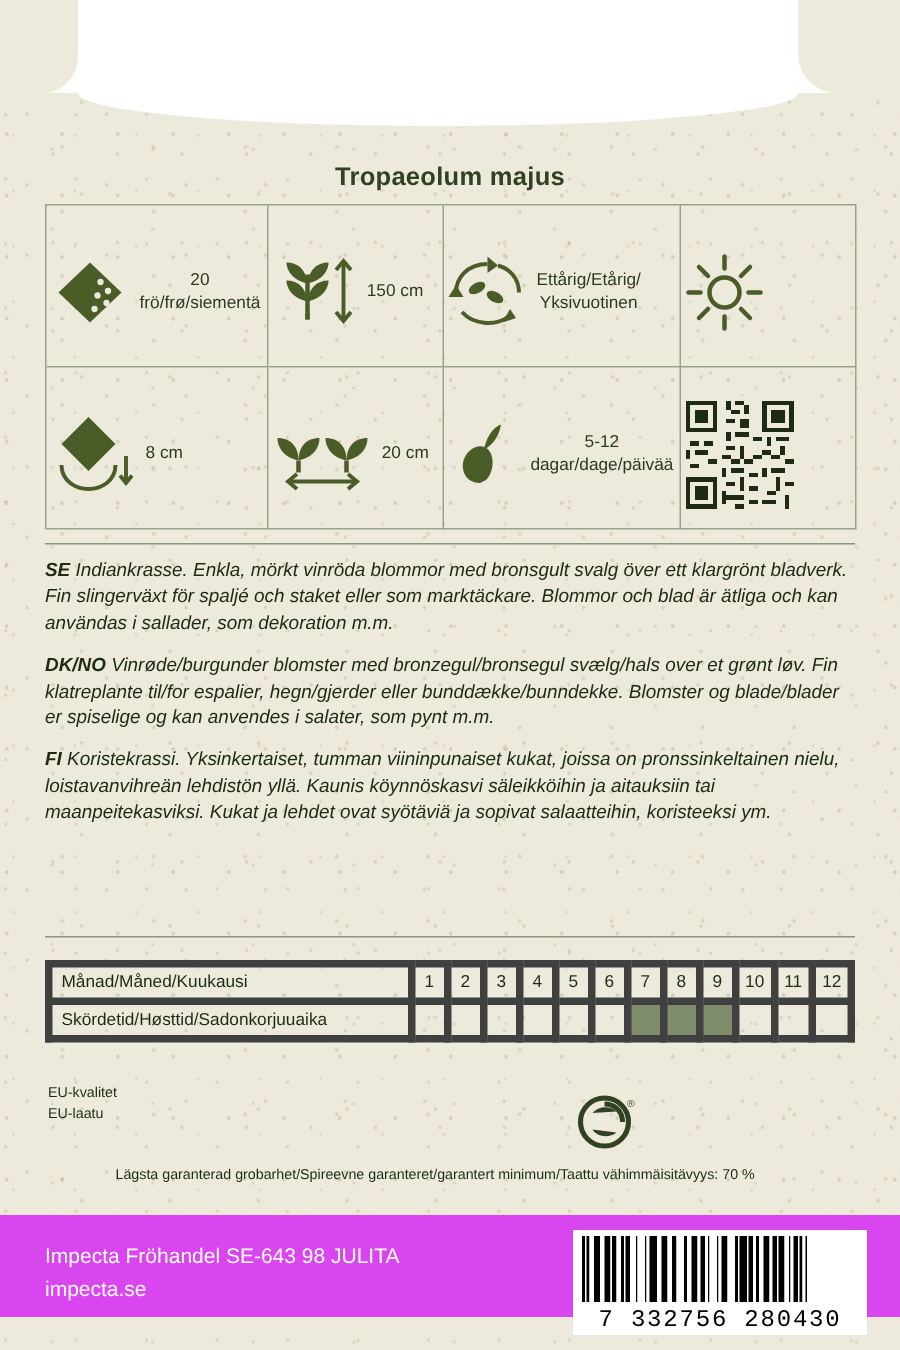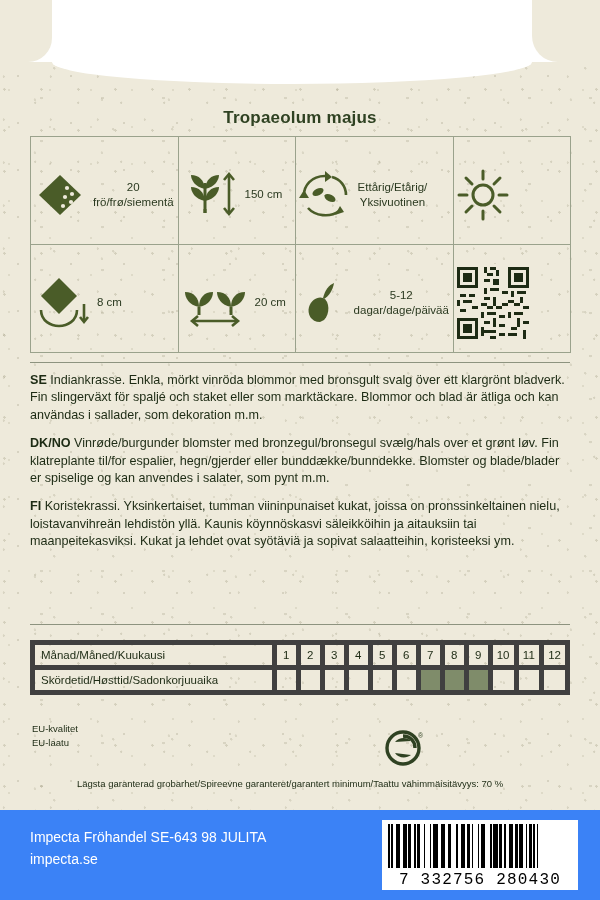--- a/index.html
+++ b/index.html
@@ -122,20 +122,21 @@
     line-height: 1.25;
     padding: 0 4px;
   }
   .cell.noborder-r { border-right: none; }
   
   .desc {
     position: absolute;
     top: 372px;
     left: 30px;
     width: 540px;
+    font-style: italic;
   }
   .desc .para {
     font-size: 12.6px;
     line-height: 1.38;
     color: #1d2b14;
     margin-bottom: 11px;
   }
   .desc .lang {
     font-weight: bold;
   }
@@ -196,22 +197,22 @@
     font-size: 9.5px;
     color: #1d2b14;
     margin-left: 45px;
   }
   
   .bottom {
     position: absolute;
     left: 0;
     top: 810px;
     width: 600px;
-    height: 90px;
-    background: #3b82f6;
+    height: 68px;
+    background: #d946ef;
     z-index: 5;
   }
   .bottom .brand {
     position: absolute;
     left: 30px;
     top: 16px;
     color: #ffffff;
     font-size: 14px;
     line-height: 1.6;
   }

